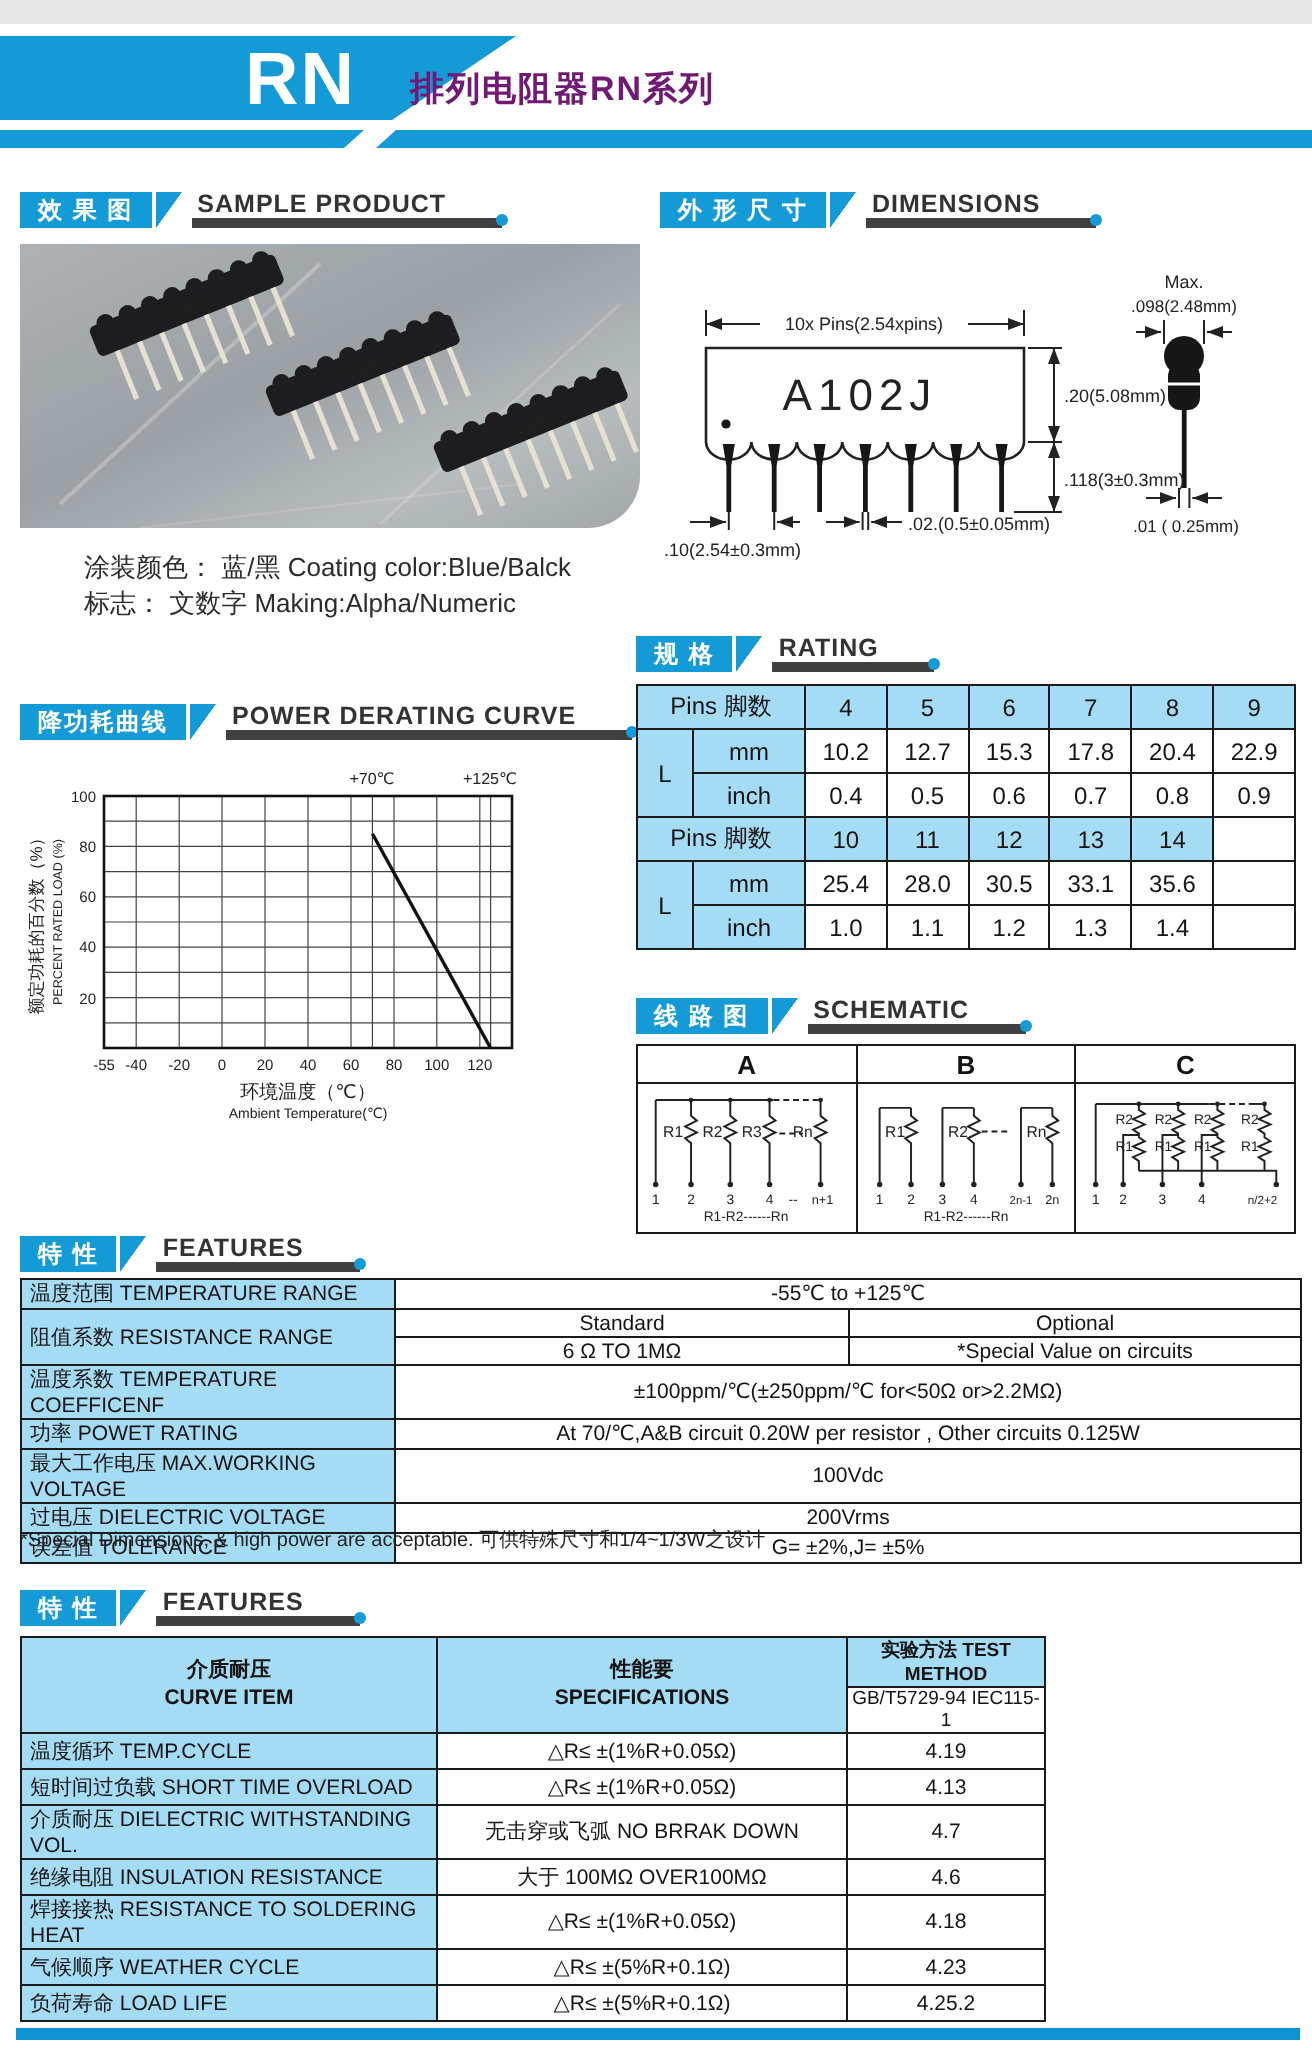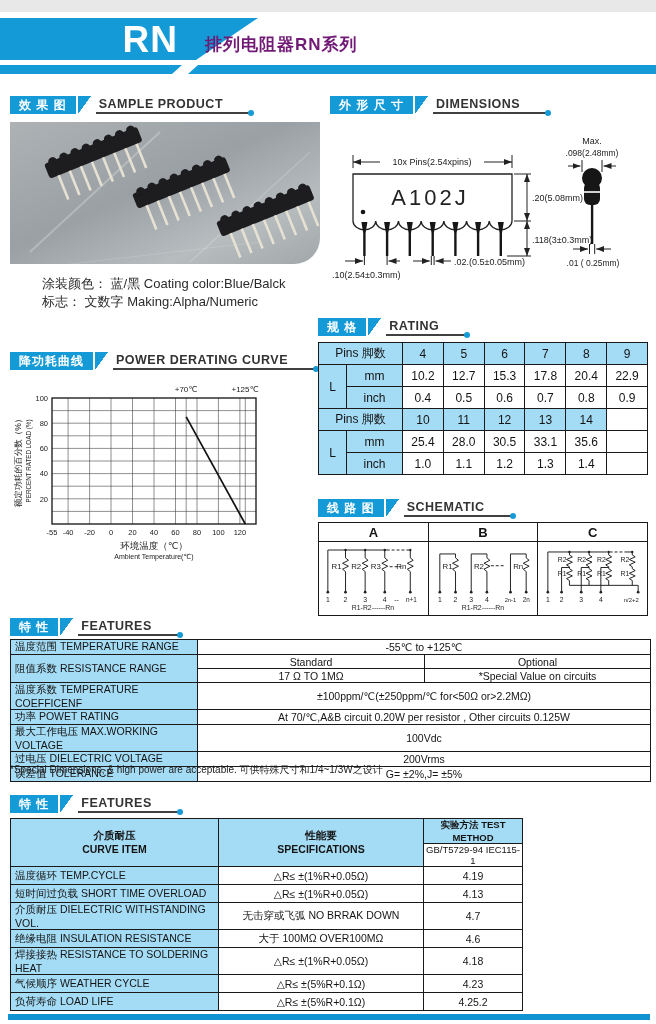--- a/index.html
+++ b/index.html
@@ -22,21 +22,21 @@
     clip-path:polygon(0 0,100% 0,calc(100% - 10px) 100%,0 100%);}
   .header-bar-right{position:absolute;left:188px;top:53px;width:468px;height:9px;background:var(--blue);
     clip-path:polygon(10px 0,100% 0,100% 100%,0 100%);}
 
   
   .sec{position:absolute;display:flex;align-items:stretch;height:18px;justify-content:flex-end;}
   .sec-zh{background:var(--blue);color:#fff;font-weight:bold;font-size:12px;
     display:flex;align-items:center;padding:0 9px;letter-spacing:1px;white-space:nowrap;}
   .sec-tri{width:13px;margin-left:2px;background:linear-gradient(to bottom right,var(--blue) 49.5%,transparent 50.5%);}
   .sec-en-wrap{position:relative;display:flex;align-items:center;margin-left:5px;
-    padding:0 28px 1px 3px;border-bottom:2px solid #404040;}
+    padding:0 28px 1px 3px;border-bottom:5px solid #404040;}
   .sec-en{font-weight:bold;font-size:12.5px;color:#333;white-space:nowrap;letter-spacing:.5px;}
   .sec-dot{position:absolute;right:-3px;bottom:-4px;width:6px;height:6px;border-radius:50%;background:var(--blue);}
 
   
   .photo{position:absolute;left:10px;top:110px;width:310px;height:142px;border-radius:0 0 26px 0;overflow:hidden;}
   .caption{position:absolute;left:42px;font-size:13px;color:#2b2b2b;}
 
   
   table{border-collapse:collapse;}
   td{border:1px solid var(--line);font-size:11.5px;text-align:center;color:#141414;padding:0 2px;}
@@ -524,21 +524,21 @@
         <tr>
       <td class="blue lft">温度范围 TEMPERATURE RANGE</td>
       <td colspan="2">-55℃  to  +125℃</td>
     </tr>
     <tr>
       <td rowspan="2" class="blue lft">阻值系数 RESISTANCE RANGE</td>
       <td>Standard</td>
       <td>Optional</td>
     </tr>
     <tr>
-      <td>17 Ω  TO  1MΩ</td>
+      <td>6 Ω  TO  1MΩ</td>
       <td>*Special Value on circuits</td>
     </tr>
     <tr>
       <td class="blue lft">温度系数 TEMPERATURE COEFFICENF</td>
       <td colspan="2">±100ppm/℃(±250ppm/℃  for&lt;50Ω  or&gt;2.2MΩ)</td>
     </tr>
     <tr>
       <td class="blue lft">功率 POWET RATING</td>
       <td colspan="2">At 70/℃,A&amp;B  circuit  0.20W per resistor , Other circuits 0.125W</td>
     </tr>

